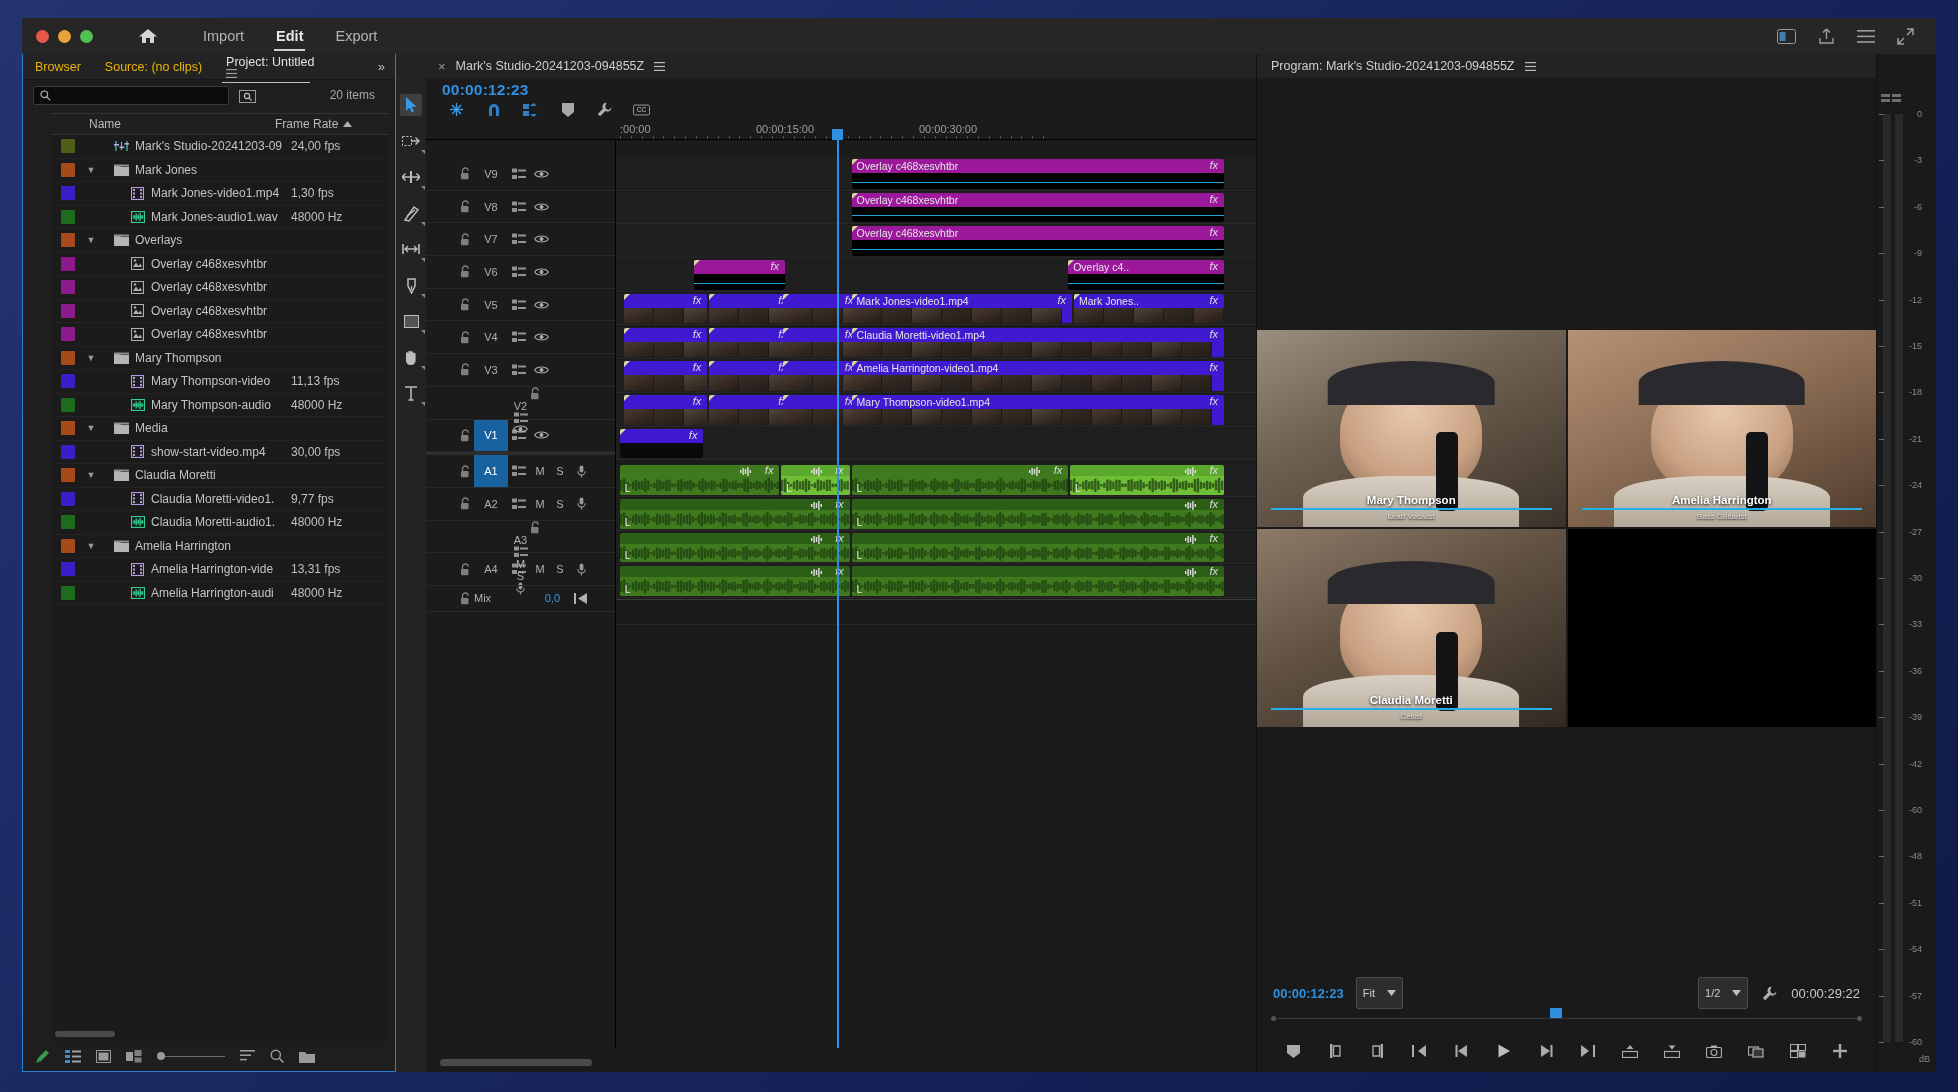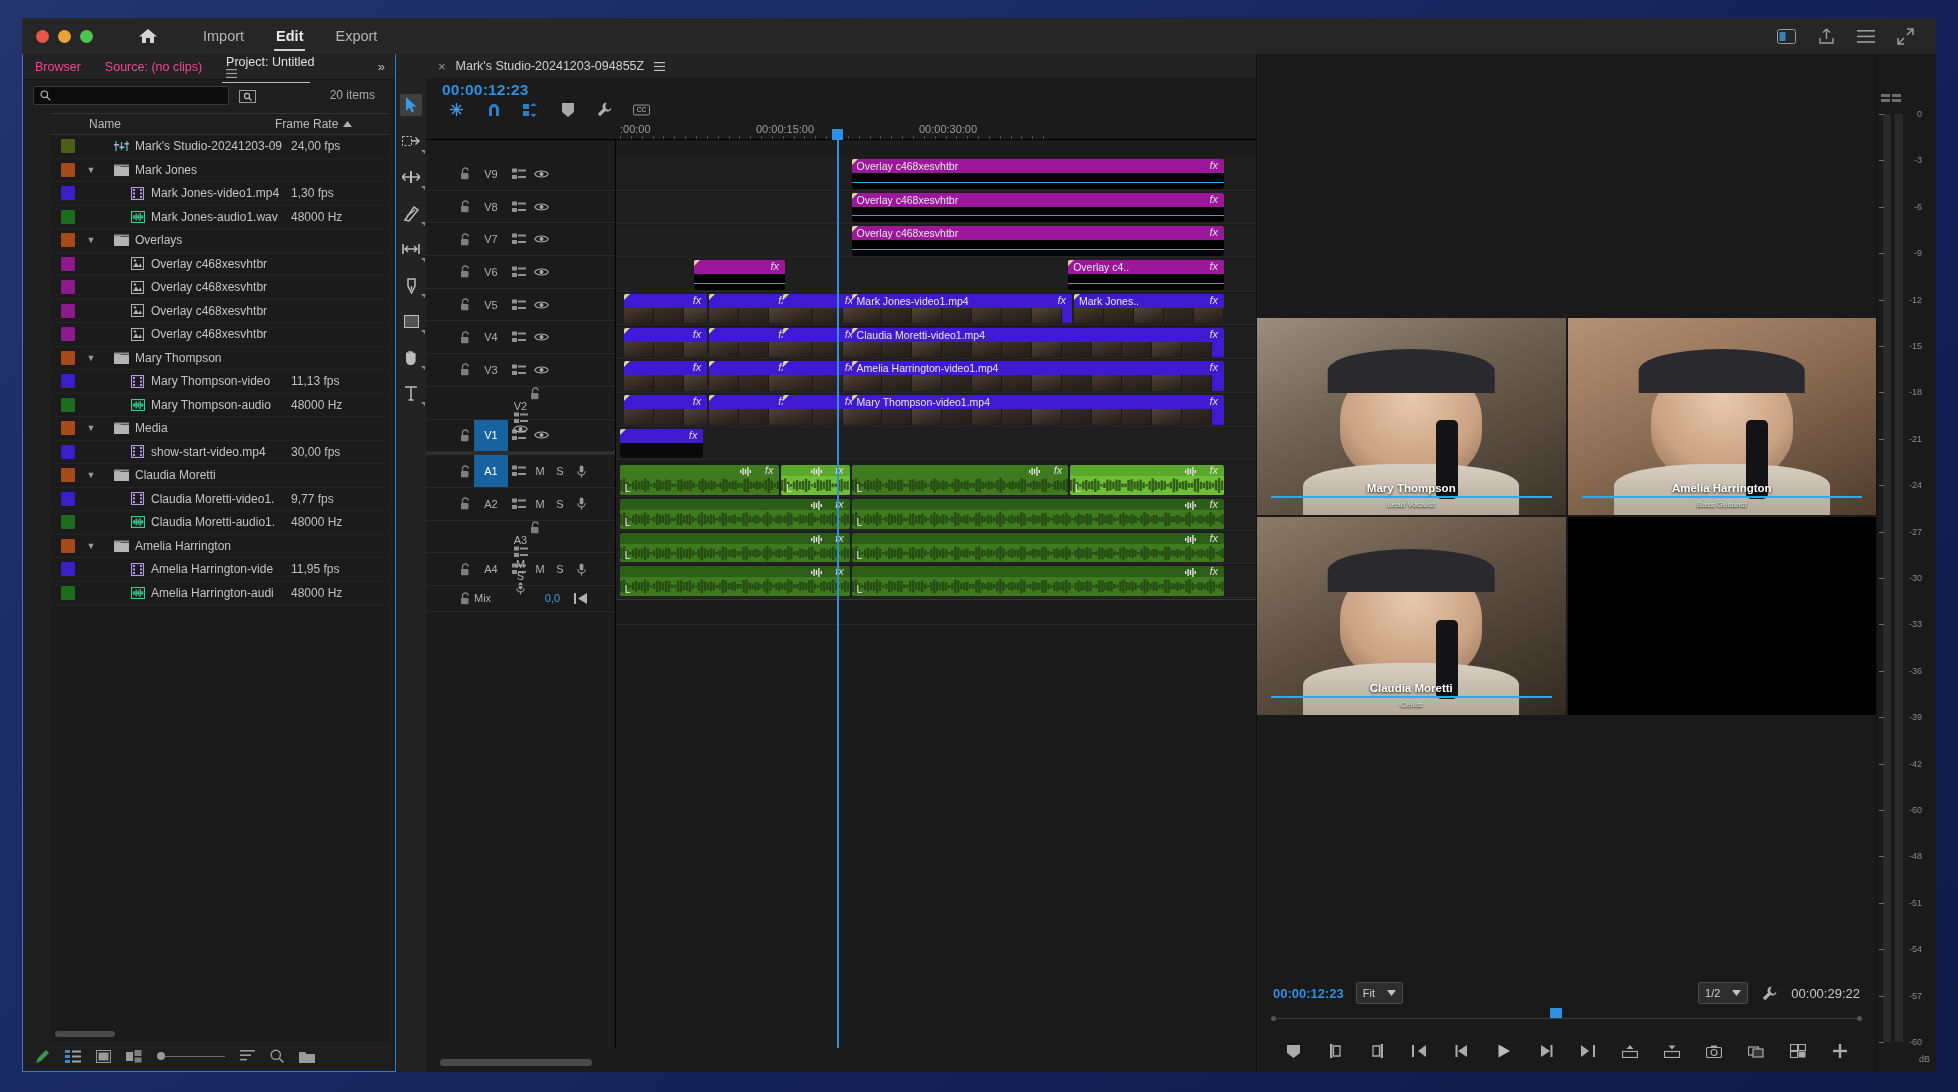--- a/index.html
+++ b/index.html
@@ -35,21 +35,21 @@
   .tb-right span { opacity:.75; display:flex; }
 
   
   .body { flex:1; display:flex; min-height:0; background:#1a1a1a; }
 
   
   .leftcol { width: 374px; flex:0 0 374px; display:flex; flex-direction:column;
              background:#1e1e1e; border:1px solid #2b7fd4; border-top:none; }
   .panel-tabs { height:26px; display:flex; align-items:center; gap:0; background:#232323;
                 border-bottom:1px solid #161616; position:relative; font-size:12.5px; }
-  .panel-tabs .pt { padding:4px 12px; color:#ec4899; position:relative; white-space:nowrap;}
+  .panel-tabs .pt { padding:4px 12px; color:#eab308; position:relative; white-space:nowrap;}
   .panel-tabs .pt.active { color:#e2e2e2; }
   .panel-tabs .pt.active::after{content:"";position:absolute;left:8px;right:24px;bottom:-1px;height:1px;background:#bdbdbd;}
   .pt .burger { margin-left:8px; opacity:.8; }
   .chevrons { margin-left:auto; padding-right:10px; color:#bdbdbd; font-size:13px;}
   .proj-row { height:26px; display:flex; align-items:center; padding-left:10px; gap:10px; font-size:12.5px; color:#b9b9b9;}
   .searchrow { height:30px; display:flex; align-items:center; gap:10px; padding:0 10px; }
   .searchbox { flex:0 0 196px; height:19px; background:#0c0c0c; border:1px solid #3a3a3a;
                border-radius:2px; display:flex; align-items:center; padding-left:6px; gap:5px;}
   .searchbox input { background:transparent;border:none;outline:none;color:#bbb;font-size:11px;width:100%;font-family:inherit;}
   .itemcount { margin-left:auto; font-size:12px; color:#a8a8a8; padding-right:10px;}
@@ -124,21 +124,21 @@
             background:#232323; font-size:12.5px; color:#cfcfcf;}
   .pm-stage { flex:1; display:flex; align-items:center; justify-content:center; background:#1a1a1a;}
   .pm-grid { width:668px; height:397px; display:grid; grid-template-columns:1fr 1fr; grid-template-rows:1fr 1fr; gap:2px; }
   .cell { position:relative; overflow:hidden; background:#000;}
   .cell .lower { position:absolute; left:0; right:0; bottom:0; text-align:center; }
   .cell .nmz { font-size:11.5px; color:#fff; font-weight:bold; text-shadow:0 1px 3px #000; }
   .cell .accent { height:2px; background:#22b0e8; margin:2px 14px 0 14px;}
   .cell .role { font-size:8px; color:#e2e2e2; padding:2px 0 6px; text-shadow:0 1px 2px #000;}
   .pm-bar { height:30px; display:flex; align-items:center; gap:12px; padding:0 16px; }
   .pm-tc { color:#2f8fe0; font-size:13px; font-weight:bold;}
-  .selbox { height:22px; background:#2d2d2d; border:1px solid #4a4a4a; border-radius:2px;
+  .selbox { height:32px; background:#2d2d2d; border:1px solid #4a4a4a; border-radius:2px;
             display:flex; align-items:center; gap:12px; padding:0 6px; font-size:11px; color:#cfcfcf;}
   .pm-scrub { height:22px; position:relative; margin:0 14px; }
   .pm-scrub .track { position:absolute; left:0; right:0; top:10px; height:1px; background:#3a3a3a;}
   .pm-scrub .nub { position:absolute; width:12px; height:10px; background:#2f8fe0; top:0; border-radius:1px;}
   .pm-scrub .end { position:absolute; width:5px; height:5px; border-radius:50%; background:#555; top:8px;}
   .pm-ctrl { height:42px; display:flex; align-items:center; justify-content:center; gap:22px;}
   .pm-ctrl .c { width:20px; height:18px; display:flex; align-items:center; justify-content:center; opacity:.88;}
 
   
   .meters { width:60px; flex:0 0 60px; background:#1a1a1a; position:relative; border-left:1px solid #111;}
@@ -583,21 +583,21 @@
                     <rect x="2" y="2" width="2" height="2"></rect>
                     <rect x="2" y="5.5" width="2" height="2"></rect>
                     <rect x="2" y="9" width="2" height="2"></rect>
                     <rect x="9" y="2" width="2" height="2"></rect>
                     <rect x="9" y="5.5" width="2" height="2"></rect>
                     <rect x="9" y="9" width="2" height="2"></rect>
                   </g>
                 </svg>
               </div>
               <div class="nm">Amelia Harrington-vide</div>
-              <div class="fr">11,95 fps</div>
+              <div class="fr">13,31 fps</div>
               <div class="cx"></div>
             </div>
             <div class="row">
               <div class="swatch" style="background:#1d6b1d"></div>
               <div style="width:8px"></div>
               <div class="disc"></div>
               <div class="ico ind2">
                 <svg width="14" height="12" viewBox="0 0 14 12">
                   <rect x="0.5" y="0.5" width="13" height="11" fill="none" stroke="#35d08f" stroke-width="1.2"></rect>
                   <g fill="#35d08f">
@@ -2475,20 +2475,32 @@
           </div>
         <div class="playhead" style="left:411px;"></div>
       </div>
 
       <div class="tl-foot">
         <div class="tl-scroll"></div>
       </div>
     </div>
 
     <div class="program">
+      <div class="pm-tab">
+        <span>Program: Mark's Studio-20241203-094855Z</span>
+        <span>
+          <svg width="11" height="9" viewBox="0 0 11 9">
+              <g fill="#bdbdbd">
+                <rect width="11" height="1.2"></rect>
+                <rect y="3.9" width="11" height="1.2"></rect>
+                <rect y="7.8" width="11" height="1.2"></rect>
+              </g>
+            </svg>
+        </span>
+      </div>
 
       <div class="pm-stage">
         <div class="pm-grid" id="pmgrid">
             <div class="cell" style="background: linear-gradient(155deg, rgb(154, 142, 125) 0%, rgb(111, 97, 82) 40%, rgb(60, 50, 40) 100%);">
               <div style="position:absolute;left:50%;top:22%;transform:translateX(-50%);width:46%;height:62%;background:radial-gradient(circle at 50% 30%, #e8c9ae, #c9a183 62%, #8c6a50 100%);border-radius:48% 48% 42% 42%;"></div>
               <div style="position:absolute;left:50%;top:16%;transform:translateX(-50%);width:54%;height:22%;background:#2a2a2e;border-radius:50% 50% 0 0;"></div>
               <div style="position:absolute;left:50%;bottom:0;transform:translateX(-50%);width:70%;height:26%;background:linear-gradient(180deg,#d8cfc2,#b3a899);border-radius:42% 42% 0 0;"></div>
               <div style="position:absolute;left:58%;top:52%;width:7%;height:40%;background:#141416;border-radius:5px;"></div>
               <div class="lower">
                 <div class="nmz">Mary Thompson</div>

